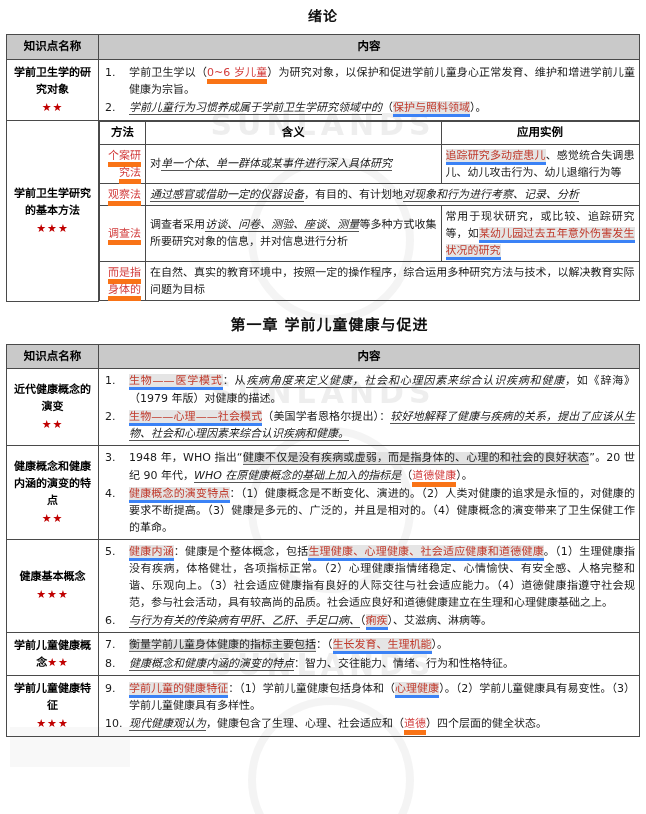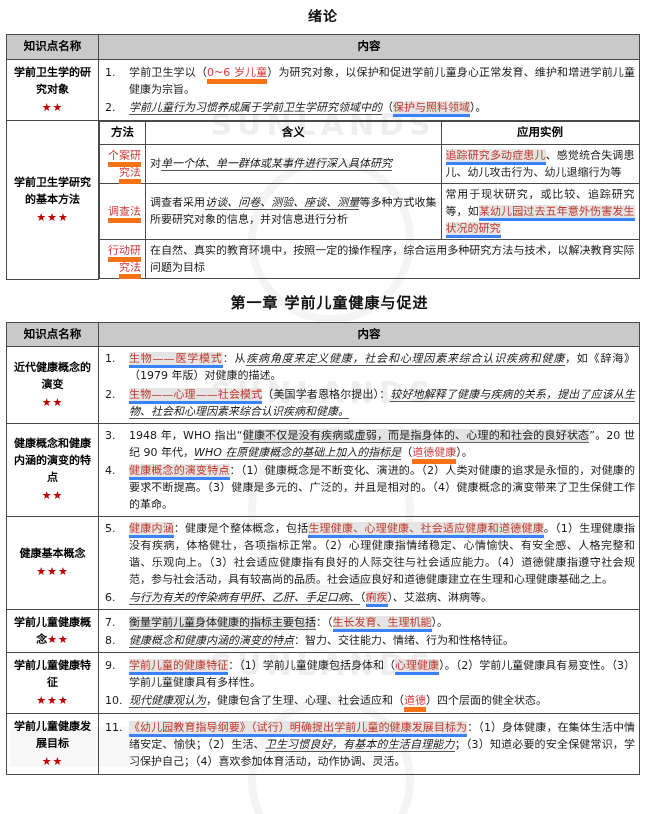--- a/index.html
+++ b/index.html
@@ -153,20 +153,21 @@
     background: #e5e5e5;
     border-bottom: 3px solid #3b82f6;
   }
   .ul {
     border-bottom: 1px solid #555;
     font-style: italic;
   }
   .gray-hl {
     background: #e3e3e3;
     border-bottom: 1px solid #666;
+    font-family: Liberation Mono, monospace;
   }
 
   
   table.inner {
     border-collapse: collapse;
     width: 100%;
     table-layout: fixed;
   }
   table.inner td, table.inner th {
     border: 1px solid #4a4a4a;
@@ -254,26 +255,30 @@
                 <th>应用实例</th>
               </tr>
             </thead>
             <tbody>
               <tr>
                 <td class="m-col"><span class="red">个案研究法</span></td>
                 <td class="cell-just">对<span class="ul">单一个体、单一群体或某事件进行深入具体研究</span></td>
                 <td class="cell-just"><span class="redhl">追踪研究多动症患儿</span>、感觉统合失调患儿、幼儿攻击行为、幼儿退缩行为等</td>
               </tr>
               <tr>
+                <td class="m-col"><span class="red">观察法</span></td>
+                <td class="cell-just" colspan="2"><span class="ul">通过感官或借助一定的仪器设备</span>，有目的、有计划地<span class="ul">对现象和行为进行考察、记录、分析</span></td>
+              </tr>
+              <tr>
                 <td class="m-col"><span class="red">调查法</span></td>
                 <td class="cell-just">调查者采用<span class="ul">访谈、问卷、测验、座谈、测量</span>等多种方式收集所要研究对象的信息，并对信息进行分析</td>
                 <td class="cell-just">常用于现状研究，或比较、追踪研究等，如<span class="redhl">某幼儿园过去五年意外伤害发生状况的研究</span></td>
               </tr>
               <tr>
-                <td class="m-col"><span class="red">行动研究法</span></td>
+                <td class="m-col"><span class="red">而是指身体的</span></td>
                 <td class="cell-just" colspan="2">在自然、真实的教育环境中，按照一定的操作程序，综合运用多种研究方法与技术，以解决教育实际问题为目标</td>
               </tr>
             </tbody>
           </table>
         </td>
       </tr>
     </tbody>
   </table>
 
   <div class="sec-title chapter">第一章 学前儿童健康与促进</div>
@@ -378,31 +383,17 @@
               <span class="redhl">学前儿童的健康特征</span>：（1）学前儿童健康包括身体和（<span class="redhl">心理健康</span>）。（2）学前儿童健康具有易变性。（3）学前儿童健康具有多样性。
             </li>
             <li>
               <span class="num">10.</span>
               <span class="ul">现代健康观认为</span>，健康包含了生理、心理、社会适应和（<span class="red">道德</span>）四个层面的健全状态。
             </li>
           </ul>
         </td>
       </tr>
 
-      <tr>
-        <td class="col-name">
-          <span>学前儿童健康发展目标</span>
-          <span class="stars block">★★</span>
-        </td>
-        <td>
-          <ul class="items">
-            <li>
-              <span class="num">11.</span>
-              <span class="redhl">《幼儿园教育指导纲要》（试行）明确提出学前儿童的健康发展目标为</span>：（1）身体健康，在集体生活中情绪安定、愉快；（2）生活、<span class="ul">卫生习惯良好，有基本的生活自理能力</span>；（3）知道必要的安全保健常识，学习保护自己；（4）喜欢参加体育活动，动作协调、灵活。
-            </li>
-          </ul>
-        </td>
-      </tr>
 
     </tbody>
   </table>
 
 </div>
 
 </body></html>

